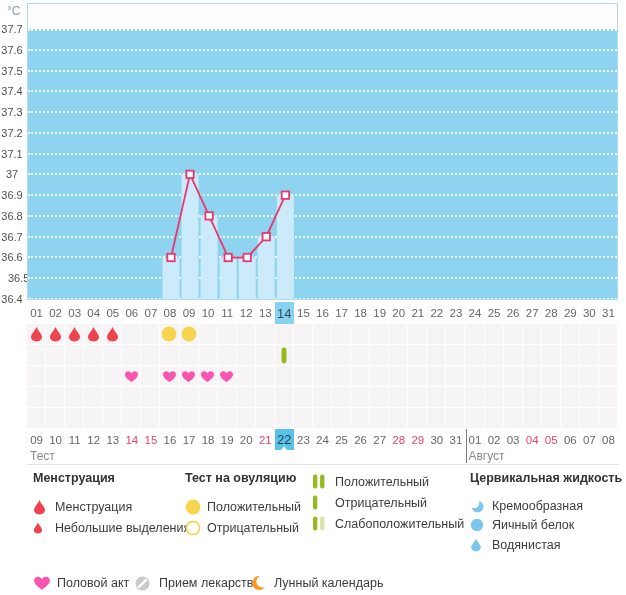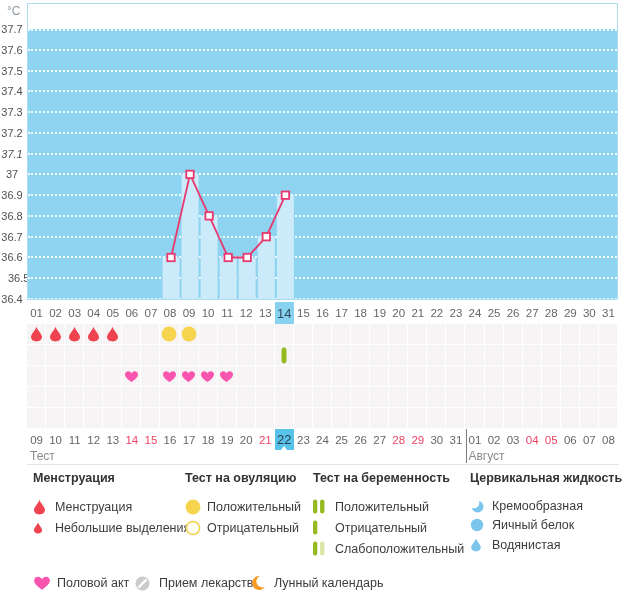--- a/index.html
+++ b/index.html
@@ -54,21 +54,21 @@
 <div class="app">
 
   <span class="celsius">°C</span>
   <div class="y-axis">
       <span style="top: 22px;">37.7</span>
       <span style="top: 42.7692px;">37.6</span>
       <span style="top: 63.5385px;">37.5</span>
       <span style="top: 84.3077px;">37.4</span>
       <span style="top: 105.077px;">37.3</span>
       <span style="top: 125.846px;">37.2</span>
-      <span style="top: 146.615px; font-style: italic;">37.1</span>
+      <span style="top: 146.615px;">37.1</span>
       <span style="top: 167.385px;">37</span>
       <span style="top: 188.154px;">36.9</span>
       <span style="top: 208.923px; margin-left: 21px;">36.8</span>
       <span style="top: 229.692px;">36.7</span>
       <span style="top: 250.462px;">36.6</span>
       <span style="top: 271.231px; padding-left: 8px;">36.5</span>
       <span style="top: 292px;">36.4</span>
     </div>
 
   <div class="plot">
@@ -456,21 +456,20 @@
       <div class="lg-item">
         <span class="icon">
           <svg width="16" height="16">
             <circle cx="8" cy="8" r="6.6" fill="#fffef6" stroke="#f3d04a" stroke-width="1.5"></circle>
           </svg>
         </span>
         <span>Отрицательный</span>
       </div>
     </div>
   <div class="lg-col lg-col2">
-      <div class="lg-title">Тест на беременность</div>
       <div class="lg-item">
         <span class="icon">
           <svg width="12" height="15">
             <rect x="0" y="0.5" width="4.3" height="14" rx="2" fill="#96ba1e"></rect>
             <rect x="7.1" y="0.5" width="4.3" height="14" rx="2" fill="#96ba1e"></rect>
           </svg>
         </span>
         <span>Положительный</span>
       </div>
       <div class="lg-item">

